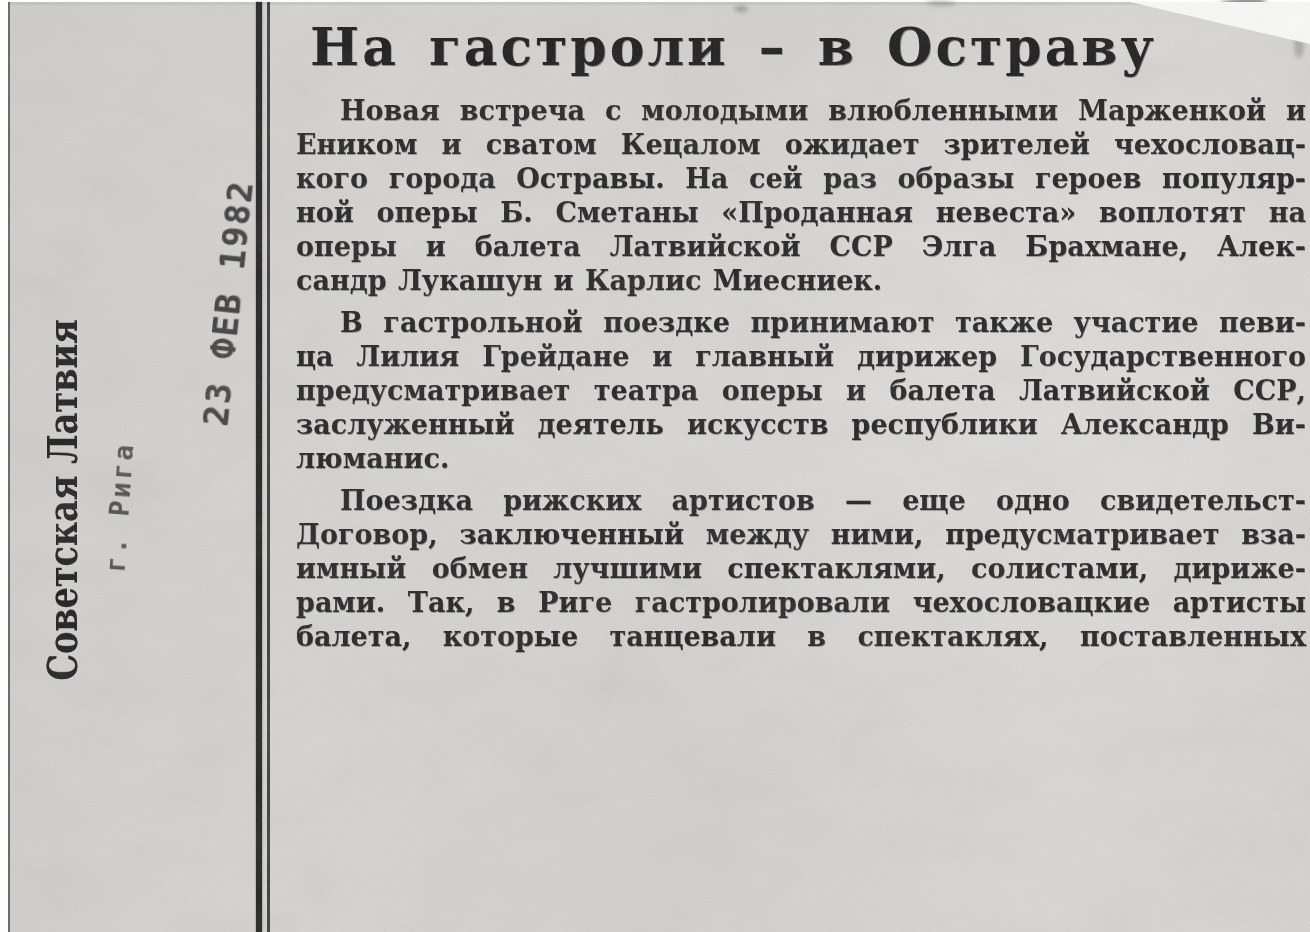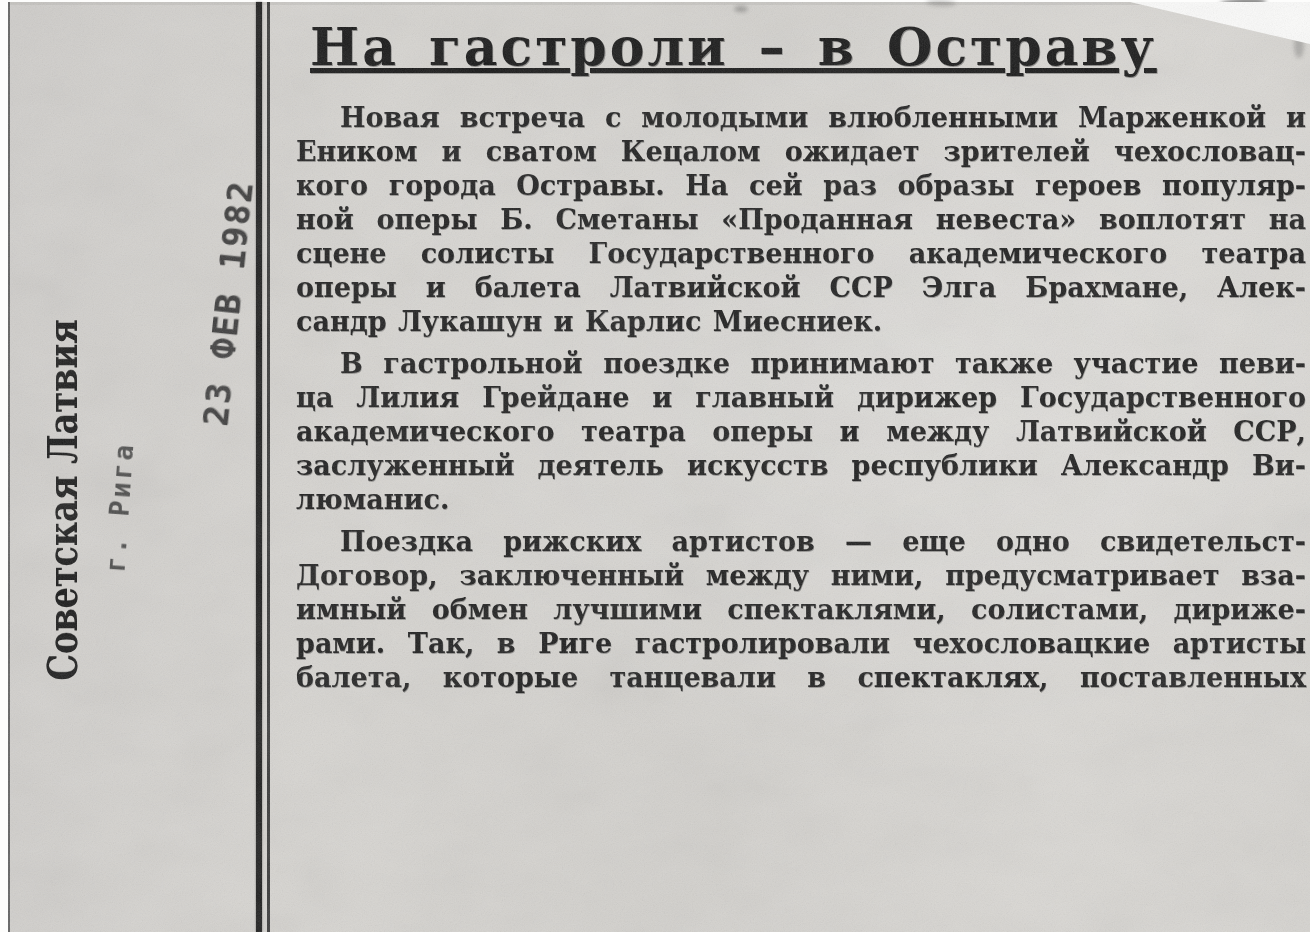--- a/index.html
+++ b/index.html
@@ -42,24 +42,23 @@
   }
   .date-stamp{
     left:220px;top:301px;font-family:"DejaVu Sans Mono", monospace;font-weight:bold;
     font-size:34px;letter-spacing:2px;color:#2e2e2e;opacity:.92;
     transform:translate(-50%,-50%) rotate(-84deg);filter:blur(.35px);
     text-shadow:.7px .7px 0 rgba(30,30,30,.35);
   }
   
   .article{position:absolute;left:280px;top:14px;width:1018px;color:#1d1d1d;}
   .headline{
-    margin:0 0 24px 0;padding-left:22px;font-size:52px;font-weight:bold;
+    margin:0 0 17px 0;padding-left:22px;font-size:52px;font-weight:bold;
     letter-spacing:3px;word-spacing:9px;color:#141414;
     text-shadow:.8px .8px 0 rgba(15,15,15,.4);
-    text-decoration:underline;
   }
   .para{margin:0 0 8px 8px;font-size:27px;font-weight:bold;line-height:34px;word-spacing:2px;
     text-shadow:.5px .5px 0 rgba(25,25,25,.35);}
   .para:last-of-type{margin-bottom:0;}
   .line{text-align:justify;text-align-last:justify;}
   .line.first{padding-left:44px;}
   .line.lastline{text-align-last:left;}
   
   .grain{position:absolute;left:0;top:0;pointer-events:none;}
 </style>
@@ -85,28 +84,27 @@
     <div class="rule-thin"></div>
 
     <div class="article">
       <h1 class="headline">На гастроли – в Остраву</h1>
       <div>
           <div class="para">
             <div class="line first">Новая встреча с молодыми влюбленными Марженкой и</div>
             <div class="line">Еником и сватом Кецалом ожидает зрителей чехословац-</div>
             <div class="line">кого города Остравы. На сей раз образы героев популяр-</div>
             <div class="line">ной оперы Б. Сметаны «Проданная невеста» воплотят на</div>
-            <div class="line">сцене солисты Государственного академического театра</div>
             <div class="line">оперы и балета Латвийской ССР Элга Брахмане, Алек-</div>
             <div class="line lastline">сандр Лукашун и Карлис Миесниек.</div>
           </div>
           <div class="para">
             <div class="line first">В гастрольной поездке принимают также участие певи-</div>
             <div class="line">ца Лилия Грейдане и главный дирижер Государственного</div>
-            <div class="line">академического театра оперы и между Латвийской ССР,</div>
+            <div class="line">предусматривает театра оперы и балета Латвийской ССР,</div>
             <div class="line">заслуженный деятель искусств республики Александр Ви-</div>
             <div class="line lastline">люманис.</div>
           </div>
           <div class="para">
             <div class="line first">Поездка рижских артистов — еще одно свидетельст-</div>
             <div class="line">Договор, заключенный между ними, предусматривает вза-</div>
             <div class="line">имный обмен лучшими спектаклями, солистами, дириже-</div>
             <div class="line">рами. Так, в Риге гастролировали чехословацкие артисты</div>
             <div class="line">балета, которые танцевали в спектаклях, поставленных</div>
           </div>

